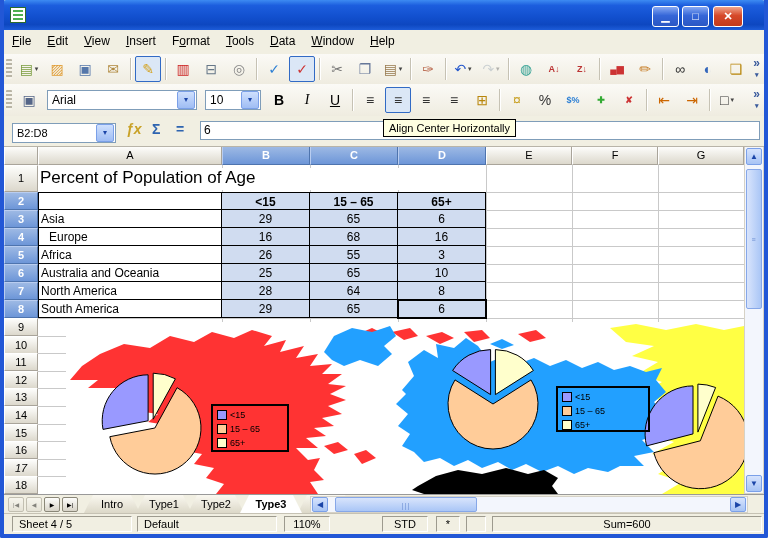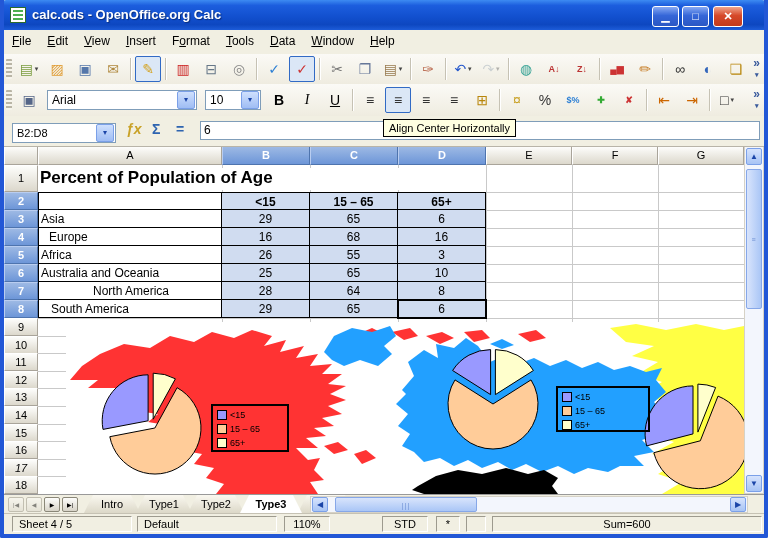--- a/index.html
+++ b/index.html
@@ -59,21 +59,21 @@
   
   .hdr{position:absolute;box-sizing:border-box;font-size:11px;text-align:center;
     background:linear-gradient(180deg,#fdfdfb,#dcd8cc);border:1px solid #fff;
     border-right-color:#a9a49a;border-bottom-color:#a9a49a;color:#000;overflow:hidden}
   .hdr.sel{background:linear-gradient(180deg,#9db9e4,#6d96d8);color:#fff;font-weight:bold;
     border-color:#b9cdf0;border-right-color:#4e74ae;border-bottom-color:#4e74ae}
   .gridbg{position:absolute;left:38px;top:165px;width:706px;height:329px;background:#fff}
   .gline{position:absolute;background:#c9c9c9}
   .cell{position:absolute;box-sizing:border-box;font-size:12px;overflow:hidden;white-space:nowrap;
     border-right:1px solid #000;border-bottom:1px solid #000;padding-top:2px}
-  .sheet-title{position:absolute;font-size:17px;font-weight:bold;background:#fff;white-space:nowrap;z-index:3}
+  .sheet-title{position:absolute;font-size:17px;font-weight:normal;background:#fff;white-space:nowrap;z-index:3}
   .active-cell{position:absolute;border:2px solid #000;box-sizing:border-box;z-index:4}
   
   .sb-track{position:absolute;background:#f3f6fd;border:1px solid #d6d2c6;box-sizing:border-box}
   .sb-btn{position:absolute;background:linear-gradient(180deg,#d6e3fd,#a8c4f5);
     border:1px solid #7ba0e8;border-radius:2px;color:#1b45a8;font-size:8px;
     text-align:center;box-sizing:border-box}
   .sb-thumb{position:absolute;background:linear-gradient(90deg,#d8e4fc,#aac6f6);
     border:1px solid #86a7e8;border-radius:2px;box-sizing:border-box}
   .sb-thumb.h{background:linear-gradient(180deg,#d8e4fc,#aac6f6)}
   .grip{position:absolute;left:50%;top:50%;transform:translate(-50%,-50%);
@@ -95,21 +95,20 @@
   .legendbox{position:absolute;border:2px solid #000;background:transparent;padding:2px 4px;z-index:8;box-sizing:border-box}
   .legend-row{display:flex;align-items:center;height:14px}
   .legend-swatch{width:10px;height:10px;border:1px solid #000;margin-right:3px;box-sizing:border-box}
   .legend-label{font-size:9px;color:#000;white-space:nowrap}
 </style>
 </head>
 <body>
 
 <div class="titlebar">
   <span class="app-icon"></span>
-  <span class="title-text">calc.ods - OpenOffice.org Calc</span>
   <span class="winbtn" style="left:652px">▁</span>
   <span class="winbtn" style="left:682px">□</span>
   <span class="winbtn close" style="left:713px;width:30px">✕</span>
 </div>
 
 <div class="menubar" id="menubar"><span class="menu-item"><u>F</u>ile</span><span class="menu-item"><u>E</u>dit</span><span class="menu-item"><u>V</u>iew</span><span class="menu-item"><u>I</u>nsert</span><span class="menu-item">F<u>o</u>rmat</span><span class="menu-item"><u>T</u>ools</span><span class="menu-item"><u>D</u>ata</span><span class="menu-item"><u>W</u>indow</span><span class="menu-item"><u>H</u>elp</span></div>
 
 <div class="toolbar tb1">
   <span class="drag-handle"></span>
   <span id="tb1-items" style="display:inline-flex;align-items:center">
@@ -354,25 +353,25 @@
     <div class="cell" style="left: 310px; top: 228px; width: 88px; height: 18px; background: rgb(208, 220, 240); text-align: center; font-weight: normal; border-top: none;">68</div>
     <div class="cell" style="left: 398px; top: 228px; width: 88px; height: 18px; background: rgb(208, 220, 240); text-align: center; font-weight: normal; border-top: none;">16</div>
     <div class="cell" style="left: 38px; top: 246px; width: 184px; height: 18px; background: rgb(255, 255, 255); border-left: 1px solid rgb(0, 0, 0); padding-left: 2px; border-top: none;">Africa</div>
     <div class="cell" style="left: 222px; top: 246px; width: 88px; height: 18px; background: rgb(208, 220, 240); text-align: center; font-weight: normal; border-top: none;">26</div>
     <div class="cell" style="left: 310px; top: 246px; width: 88px; height: 18px; background: rgb(208, 220, 240); text-align: center; font-weight: normal; border-top: none;">55</div>
     <div class="cell" style="left: 398px; top: 246px; width: 88px; height: 18px; background: rgb(208, 220, 240); text-align: center; font-weight: normal; border-top: none;">3</div>
     <div class="cell" style="left: 38px; top: 264px; width: 184px; height: 18px; background: rgb(255, 255, 255); border-left: 1px solid rgb(0, 0, 0); padding-left: 2px; border-top: none;">Australia and Oceania</div>
     <div class="cell" style="left: 222px; top: 264px; width: 88px; height: 18px; background: rgb(208, 220, 240); text-align: center; font-weight: normal; border-top: none;">25</div>
     <div class="cell" style="left: 310px; top: 264px; width: 88px; height: 18px; background: rgb(208, 220, 240); text-align: center; font-weight: normal; border-top: none;">65</div>
     <div class="cell" style="left: 398px; top: 264px; width: 88px; height: 18px; background: rgb(208, 220, 240); text-align: center; font-weight: normal; border-top: none;">10</div>
-    <div class="cell" style="left: 38px; top: 282px; width: 184px; height: 18px; background: rgb(255, 255, 255); border-left: 1px solid rgb(0, 0, 0); padding-left: 2px; border-top: none; text-align: center;">North America</div>
+    <div class="cell" style="left: 38px; top: 282px; width: 184px; height: 18px; background: rgb(255, 255, 255); border-left: 1px solid rgb(0, 0, 0); padding-left: 2px; border-top: none;">North America</div>
     <div class="cell" style="left: 222px; top: 282px; width: 88px; height: 18px; background: rgb(208, 220, 240); text-align: center; font-weight: normal; border-top: none;">28</div>
     <div class="cell" style="left: 310px; top: 282px; width: 88px; height: 18px; background: rgb(208, 220, 240); text-align: center; font-weight: normal; border-top: none;">64</div>
     <div class="cell" style="left: 398px; top: 282px; width: 88px; height: 18px; background: rgb(208, 220, 240); text-align: center; font-weight: normal; border-top: none;">8</div>
-    <div class="cell" style="left: 38px; top: 300px; width: 184px; height: 18px; background: rgb(255, 255, 255); border-left: 1px solid rgb(0, 0, 0); padding-left: 12px; border-top: none;">South America</div>
+    <div class="cell" style="left: 38px; top: 300px; width: 184px; height: 18px; background: rgb(255, 255, 255); border-left: 1px solid rgb(0, 0, 0); padding-left: 2px; border-top: none;">South America</div>
     <div class="cell" style="left: 222px; top: 300px; width: 88px; height: 18px; background: rgb(208, 220, 240); text-align: center; font-weight: normal; border-top: none;">29</div>
     <div class="cell" style="left: 310px; top: 300px; width: 88px; height: 18px; background: rgb(208, 220, 240); text-align: center; font-weight: normal; border-top: none;">65</div>
     <div class="cell" style="left: 398px; top: 300px; width: 88px; height: 18px; background: rgb(208, 220, 240); text-align: center; font-weight: normal; border-top: none;">6</div>
     <div class="sheet-title" style="left: 40px; top: 168px; width: 430px; height: 22px;">Percent of Population of Age</div>
     <div class="active-cell" style="left: 397px; top: 299px; width: 90px; height: 20px;"></div>
   </div>
 
 <svg id="mapsvg" style="position:absolute;left:66px;top:322px;z-index:3" width="678" height="172" viewBox="0 0 678 172">
   <rect x="0" y="0" width="678" height="172" fill="#FFFFFF"></rect>
   <polygon points="4,58 16,44 34,32 58,22 84,26 104,14 128,20 146,10 168,16 186,8 206,14 198,24 220,18 214,30 238,24 230,36 252,32 244,44 266,42 256,52 276,52 262,62 280,64 264,72 280,78 262,84 276,92 256,96 268,104 248,106 260,114 240,116 252,126 230,126 242,138 254,136 248,148 258,158 244,160 252,172 150,172 158,162 140,156 148,146 128,142 136,132 114,128 122,118 98,114 106,104 82,100 92,92 64,88 74,78 44,76 54,66 22,66 32,58" fill="#FF3333"></polygon>

